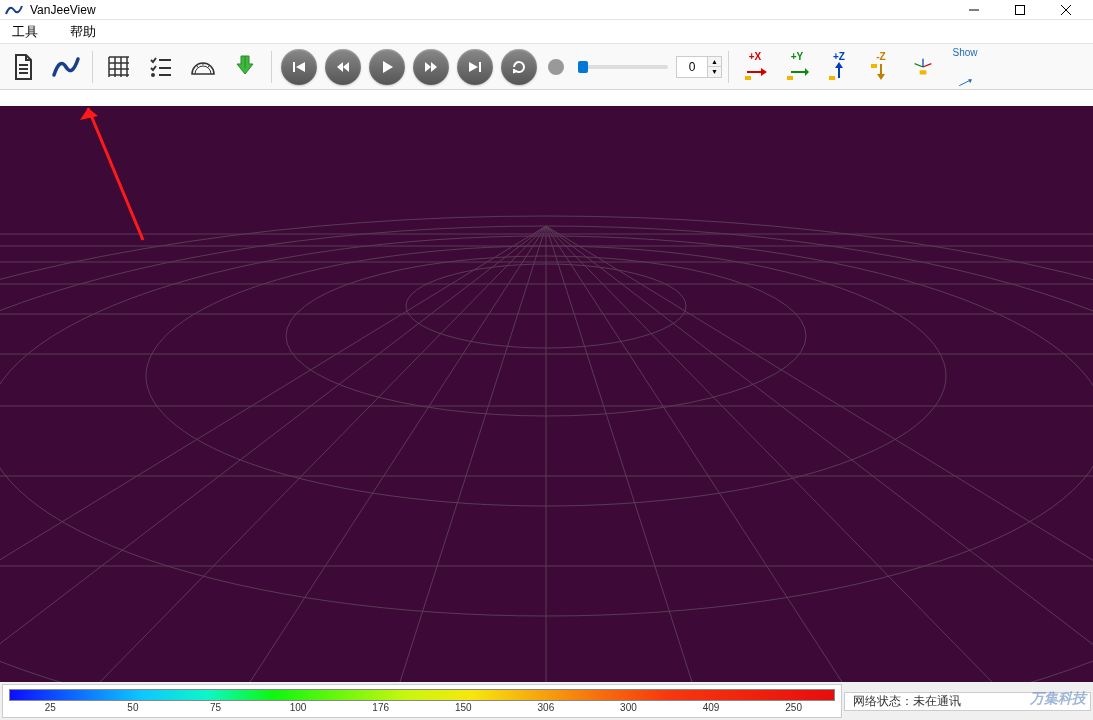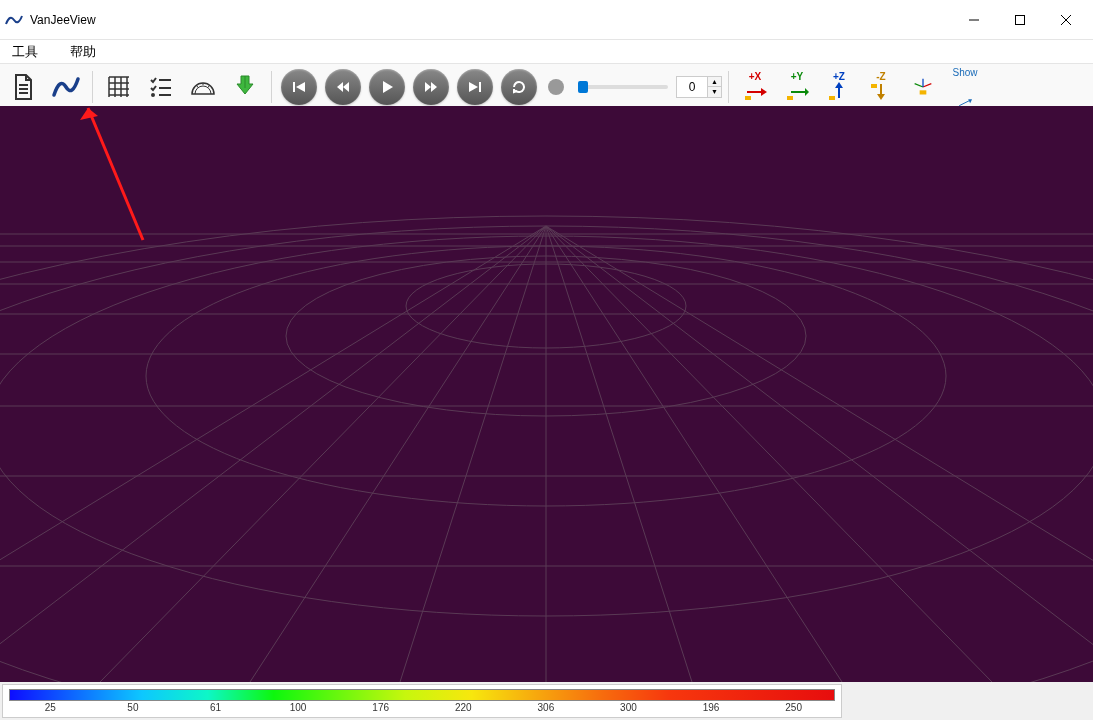--- a/index.html
+++ b/index.html
@@ -6,21 +6,21 @@
   body {
     width: 1093px;
     height: 720px;
     font-family: "Microsoft YaHei", "Segoe UI", sans-serif;
     font-size: 12px;
     background: #fff;
     overflow: hidden;
     position: relative;
   }
   .titlebar {
-    height: 40px;
+    height: 20px;
     background: #fff;
     border-bottom: 1px solid #e5e5e5;
     display: flex;
     align-items: center;
     padding: 0 4px;
   }
   .title-icon {
     width: 20px; height: 20px;
     display: flex; align-items: center; justify-content: center;
     margin-right: 6px;
@@ -404,23 +404,28 @@
   <line x1="65" y1="140" x2="10" y2="8" stroke="#ff1a1a" stroke-width="3"></line>
   <polygon points="10,8 2,20 20,16" fill="#ff1a1a"></polygon>
 </svg>
 
 <div class="statusbar">
   <div class="color-scale-wrap">
     <div class="color-scale"></div>
     <div class="scale-ticks">
       <div class="tick">25</div>
       <div class="tick">50</div>
-      <div class="tick">61</div>
+      <div class="tick">75</div>
       <div class="tick">100</div>
       <div class="tick">176</div>
-      <div class="tick">220</div>
+      <div class="tick">150</div>
       <div class="tick">306</div>
       <div class="tick">300</div>
-      <div class="tick">196</div>
+      <div class="tick">409</div>
       <div class="tick">250</div>
     </div>
   </div>
+  <div class="status-right">
+    <span>网络状态：</span>
+    <span>未在通讯</span>
+    <span class="watermark">万集科技</span>
+  </div>
 </div>
 
 </body></html>

